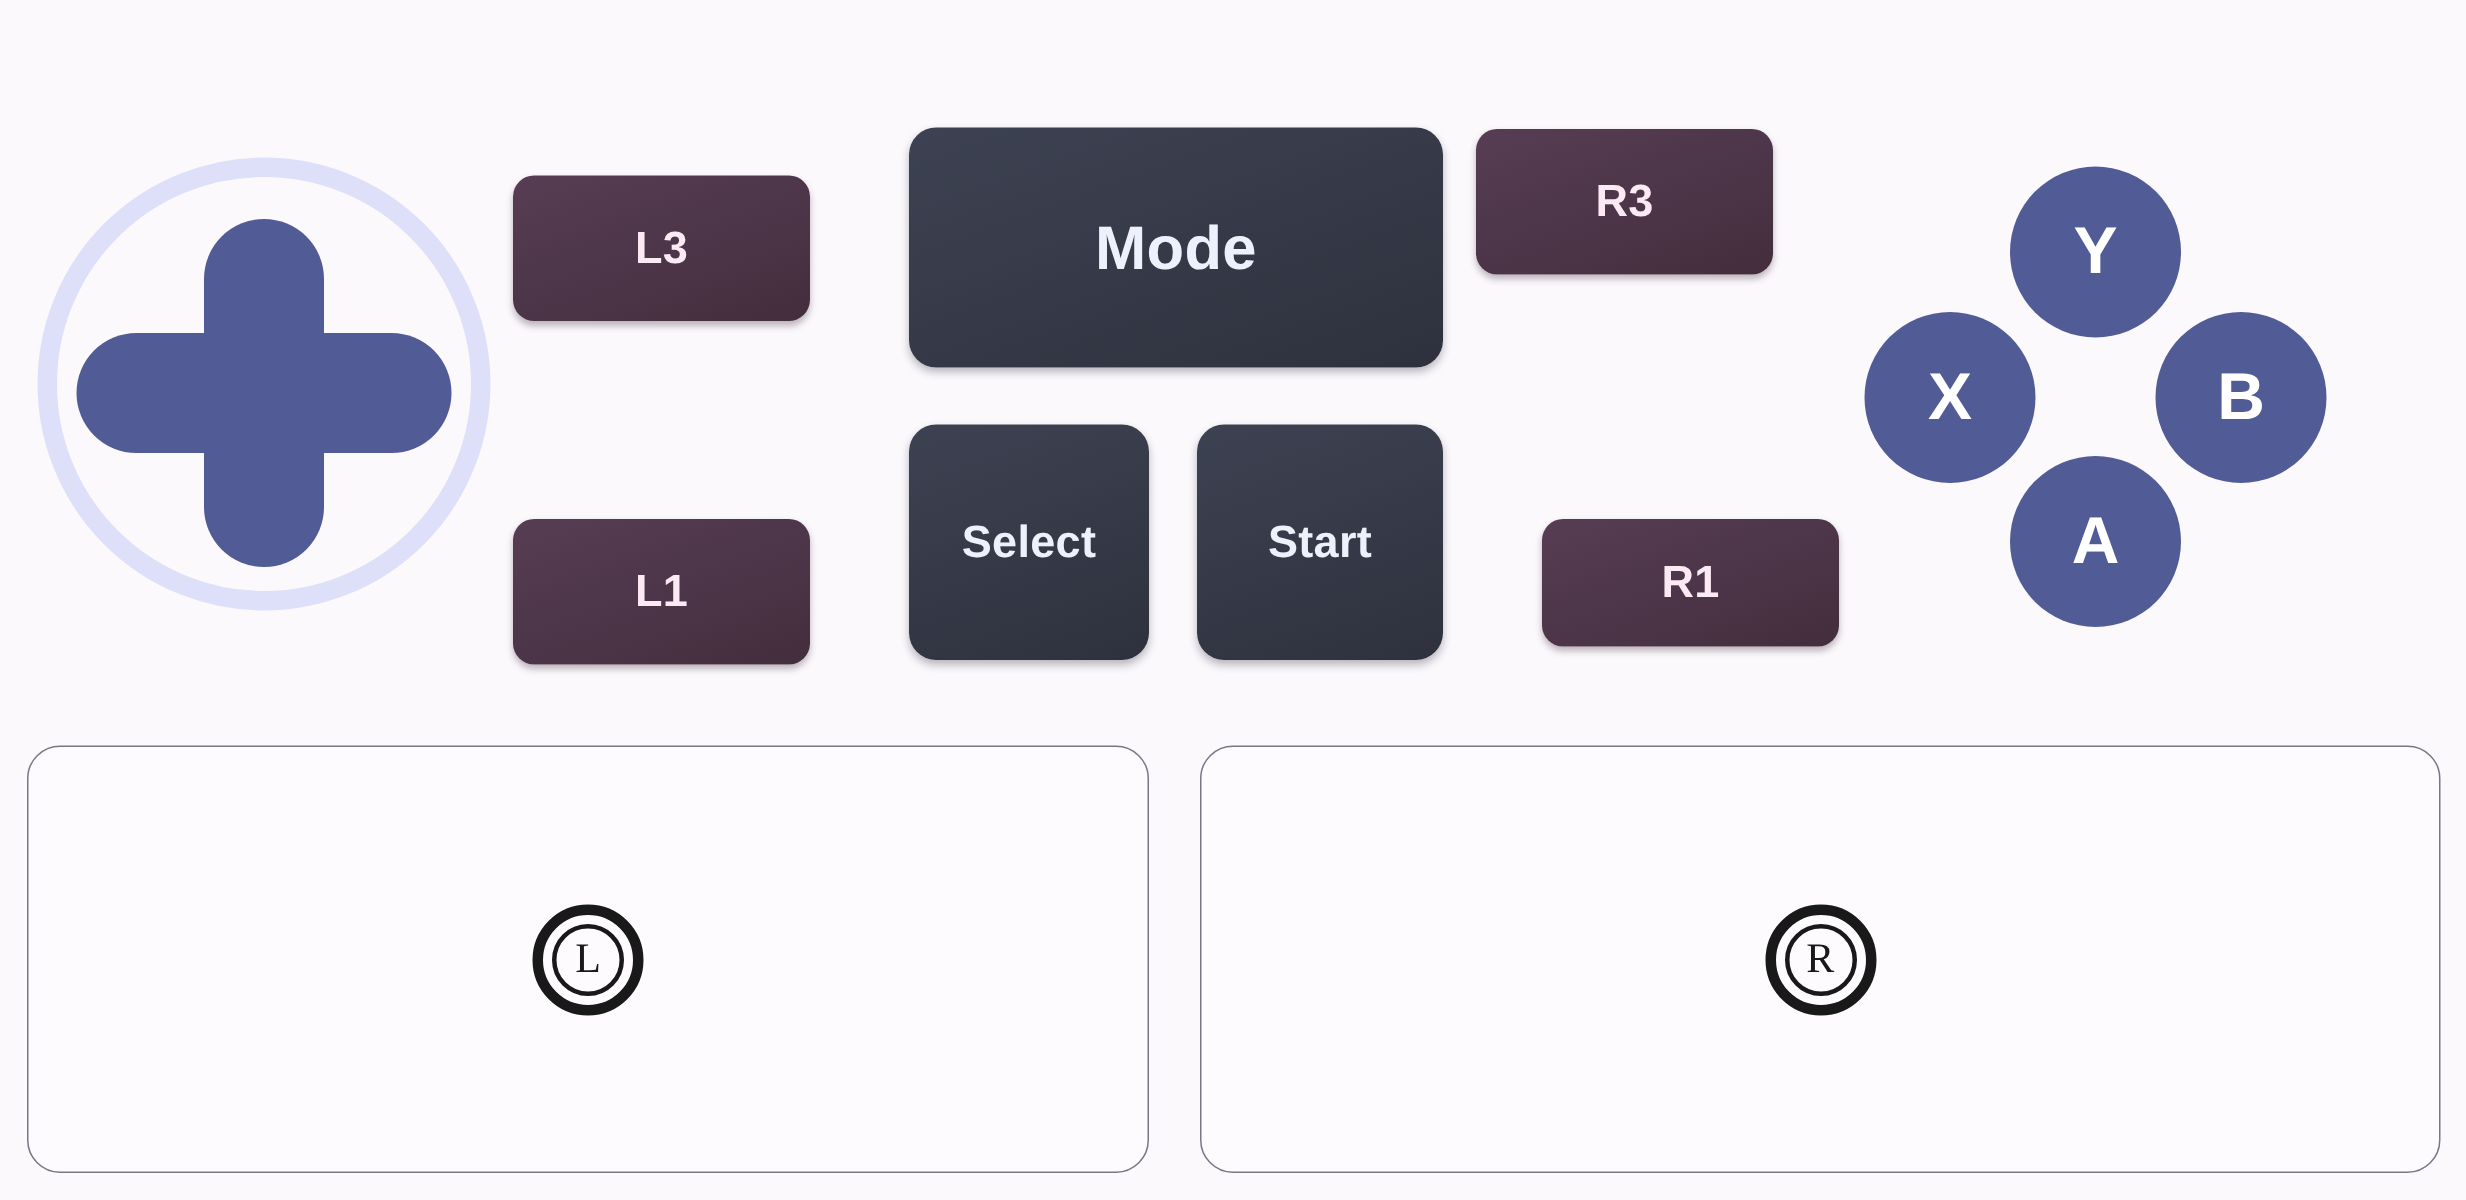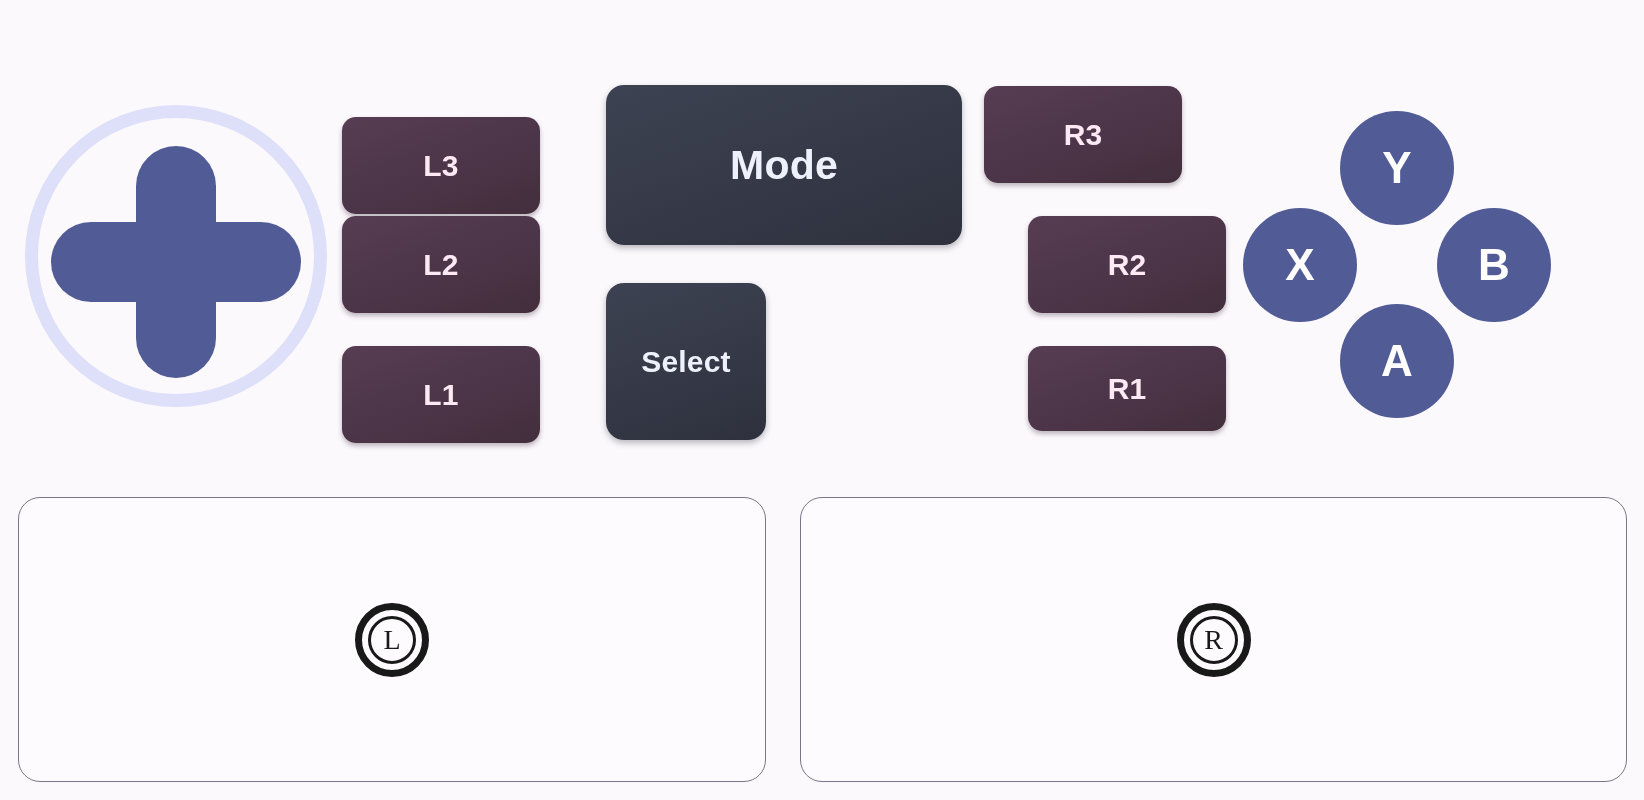--- a/index.html
+++ b/index.html
@@ -176,28 +176,27 @@
 
   <div class="dpad-wrap">
     <div class="dpad-ring"></div>
     <div class="dpad-cross">
       <div class="dpad-bar v"></div>
       <div class="dpad-bar h"></div>
     </div>
   </div>
 
   <div class="btn btn-plum" id="btn-l3">L3</div>
-  <div class="btn btn-plum" id="btn-l2">L2</div>
   <div class="btn btn-plum" id="btn-l1">L1</div>
 
   <div class="btn btn-slate mode-btn" id="btn-mode">Mode</div>
   <div class="btn btn-slate" id="btn-select">Select</div>
+  <div class="btn btn-slate" id="btn-start">Start</div>
 
   <div class="btn btn-plum" id="btn-r3">R3</div>
-  <div class="btn btn-plum" id="btn-r2">R2</div>
   <div class="btn btn-plum" id="btn-r1">R1</div>
 
   <div class="face-btn" id="face-y">Y</div>
   <div class="face-btn" id="face-x">X</div>
   <div class="face-btn" id="face-a">A</div>
   <div class="face-btn" id="face-b">B</div>
 
   <div class="pad-panel" id="pad-left">
     <div class="pad-marker">
       <div class="inner-ring"></div>

